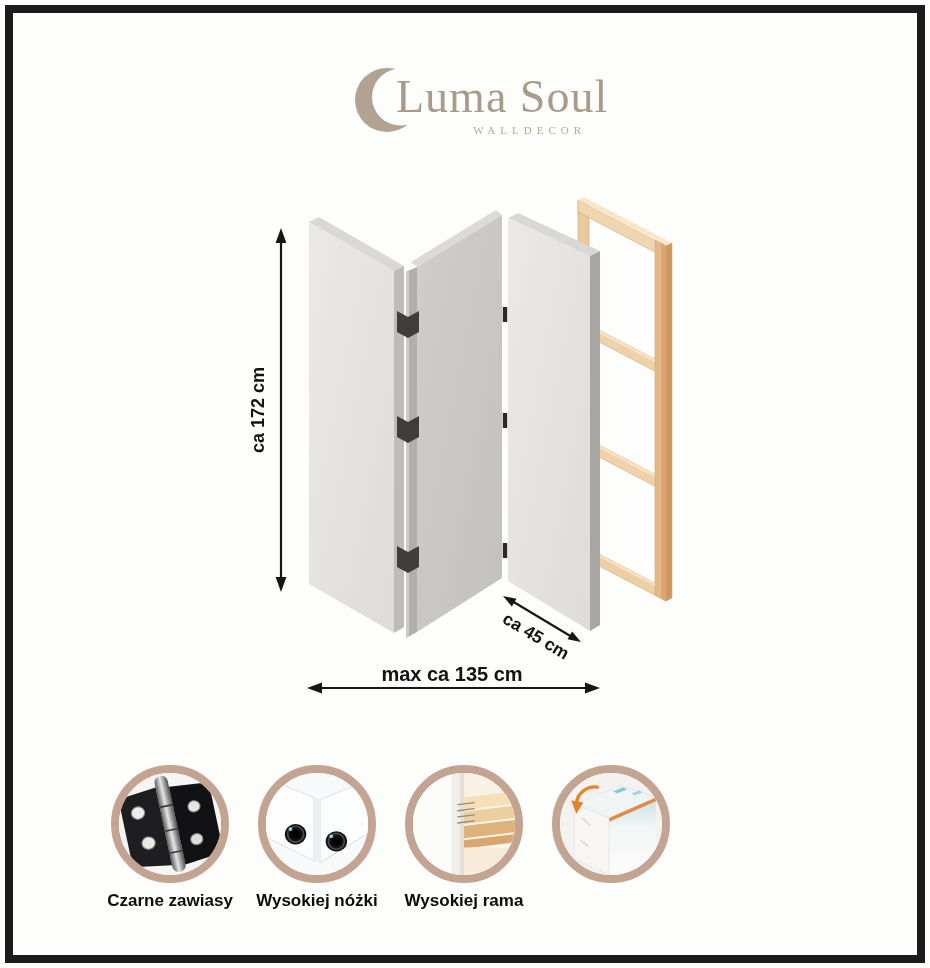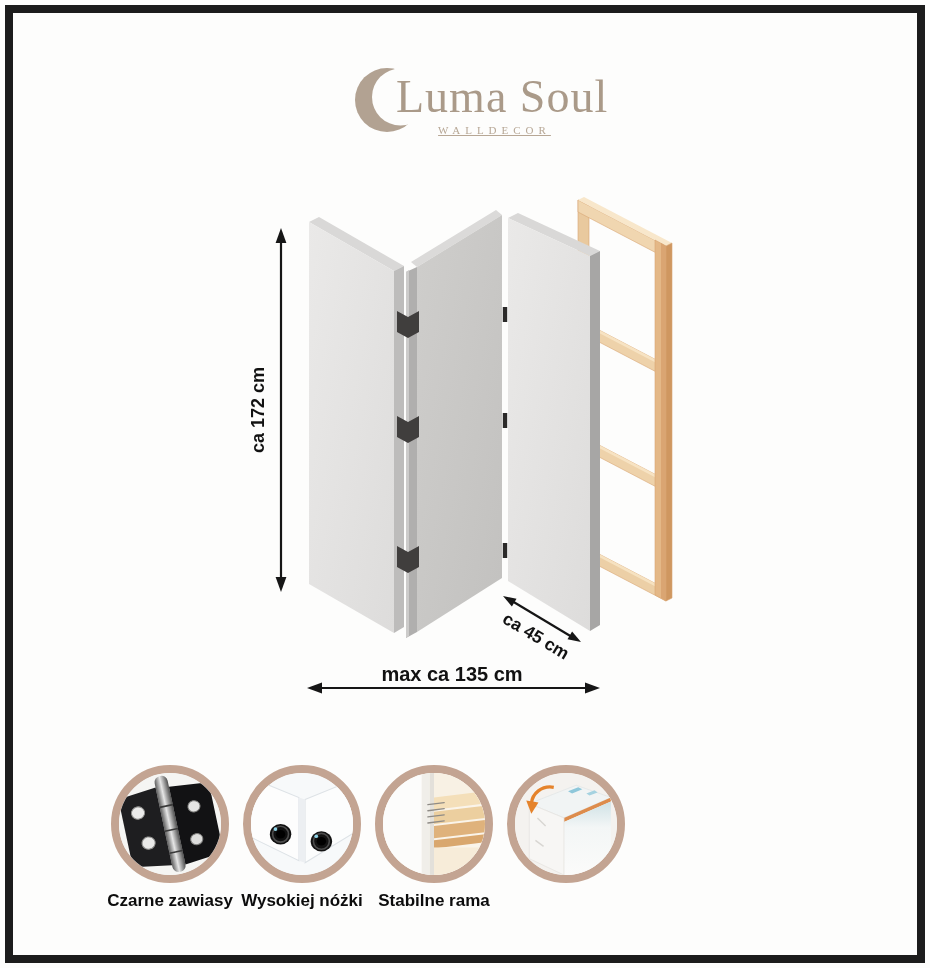--- a/index.html
+++ b/index.html
@@ -13,29 +13,29 @@
   }
   
   .logo{position:absolute;left:0;top:0;width:930px;height:160px;}
   .moon{position:absolute;left:352px;top:66px;width:68px;height:68px;}
   .brand-name{
     position:absolute;left:396px;top:74px;width:200px;
     font-family:"Liberation Serif",serif;font-size:46px;line-height:1;
     color:#aa9a89;letter-spacing:1px;white-space:nowrap;
   }
   .brand-sub{
-    position:absolute;left:398px;top:124px;width:188px;text-align:center;
+    position:absolute;left:398px;top:124px;width:188px;text-align:right;
     font-family:"Liberation Serif",serif;font-size:11px;color:#b7a795;
-    letter-spacing:5px;text-indent:5px;text-decoration:underline;
+    letter-spacing:5px;text-indent:5px;
   }
   
   .diagram{position:absolute;left:240px;top:180px;width:470px;height:545px;}
   .dim-text{font-family:"Liberation Sans",sans-serif;font-weight:bold;fill:#121212;}
   
-  .features{position:absolute;left:111px;top:765px;display:flex;gap:14px;}
+  .features{position:absolute;left:111px;top:765px;display:flex;gap:29px;}
   .feature{position:relative;width:118px;height:175px;}
   .circle{
     position:absolute;left:0;top:0;width:102px;height:102px;border-radius:50%;
     border:8px solid #c3a492;overflow:hidden;background:#f6f5f3;
   }
   .circle svg{display:block;width:102px;height:102px;}
   .feature-label{
     position:absolute;top:126px;left:50%;transform:translateX(-50%);
     width:158px;text-align:center;font-weight:bold;font-size:17px;
     line-height:1.18;color:#0c0c0c;
@@ -205,21 +205,21 @@
           <polygon points="50,66 100,60 100,68 50,74" fill="#d9a76e"></polygon>
           <rect x="50" y="73" width="50" height="27" fill="#f7ecd9"></rect>
           <g stroke="#8f8b86" stroke-width="1.3" stroke-linecap="round">
             <line x1="44" y1="31" x2="60" y2="29"></line>
             <line x1="44" y1="37" x2="60" y2="35"></line>
             <line x1="44" y1="43" x2="60" y2="41"></line>
             <line x1="44" y1="49" x2="60" y2="47"></line>
           </g>
         </svg>
       </div>
-      <div class="feature-label">Stabilne rama</div>
+      <div class="feature-label">Wysokiej rama</div>
     </div>
 
     <div class="feature">
       <div class="circle">
         <svg viewBox="0 0 100 100">
           <defs>
             <linearGradient id="gCanvas" x1="0" y1="0" x2="0" y2="1">
               <stop offset="0" stop-color="#cfe2e6"></stop>
                 <stop offset="0.35" stop-color="#f3f6f6"></stop>
                 <stop offset="1" stop-color="#fbfbfa"></stop>

